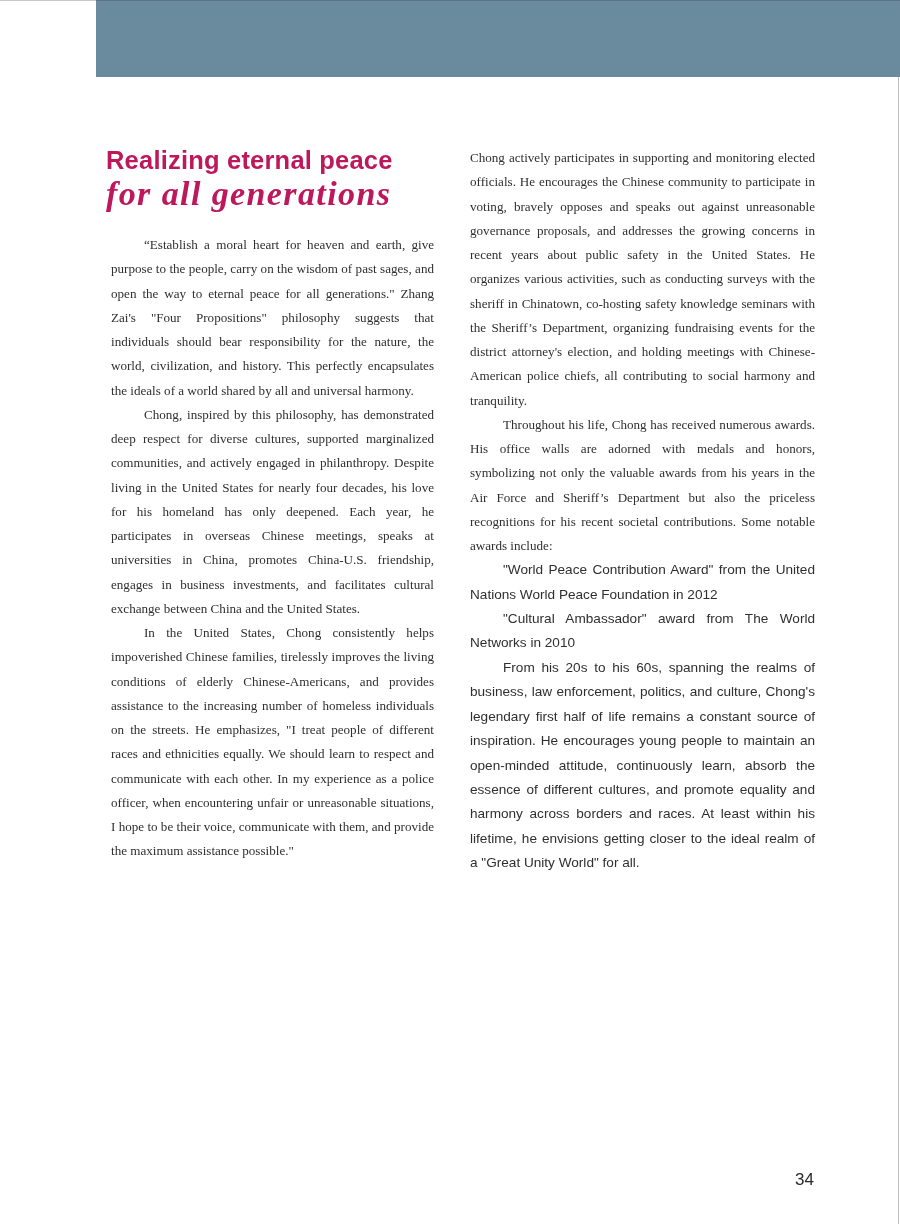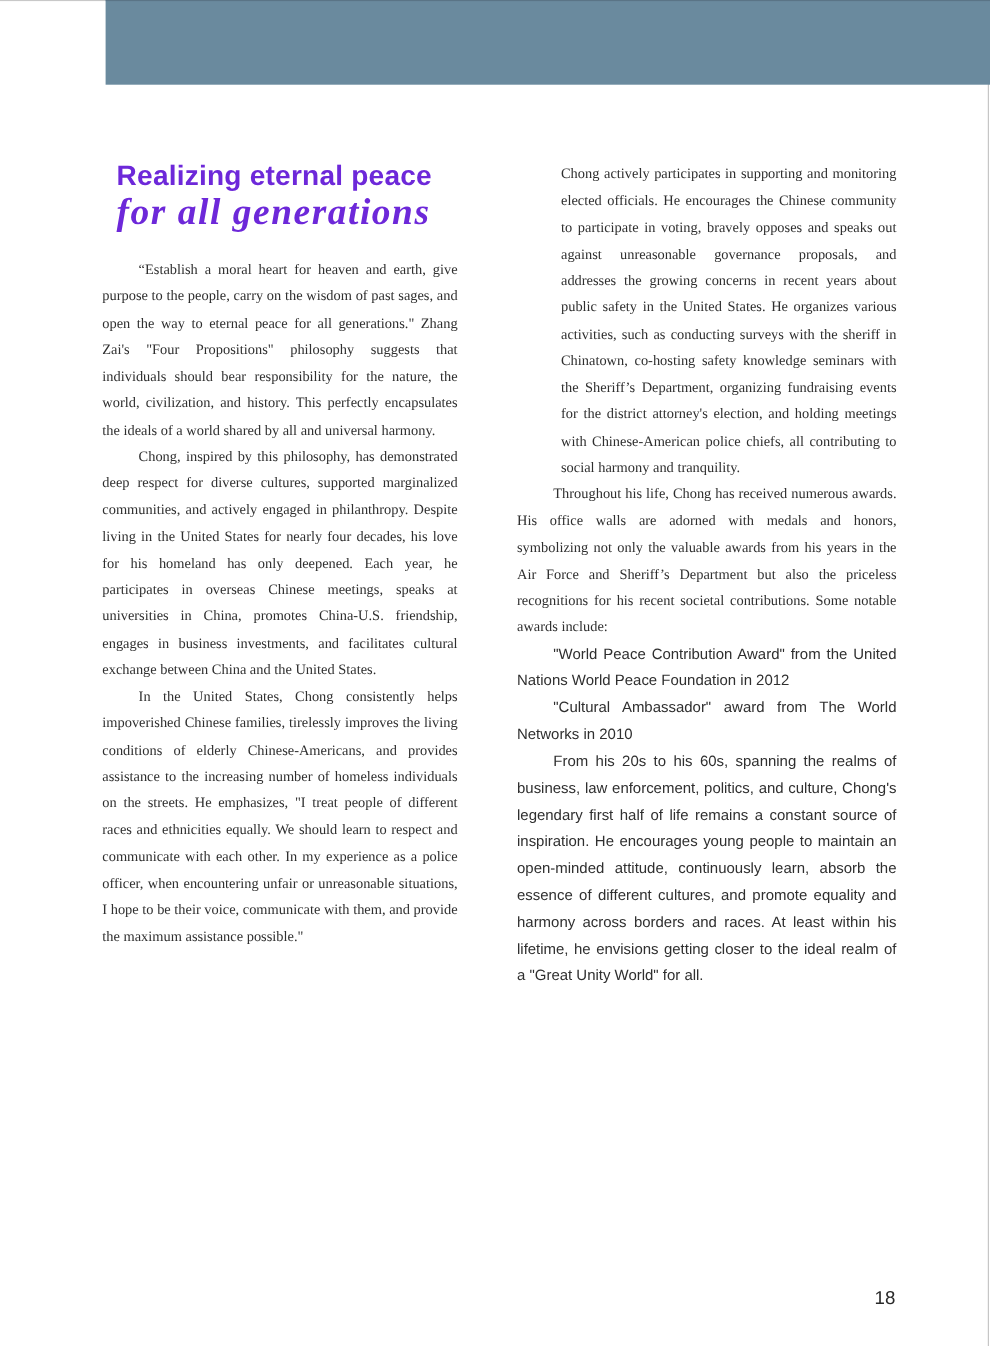--- a/index.html
+++ b/index.html
@@ -1,29 +1,29 @@
 <!DOCTYPE html>
 <html><head>
 <meta charset="utf-8">
 <style>
   html, body { margin:0; padding:0; }
   body { width:900px; height:1224px; background:#ffffff; position:relative; overflow:hidden; }
   .top-rule { position:absolute; left:0; top:0; width:96px; height:1px; background:#c8c8c8; }
   .right-rule { position:absolute; left:898px; top:0; width:1px; height:1224px; background:#c0c0c0; }
   .banner { position:absolute; left:96px; top:0; width:804px; height:77px; background:#6a8a9e; border-top:1px solid #5a7486; box-sizing:border-box; }
-  .title { position:absolute; left:106px; top:144px; width:330px; color:#6d28d9; }
+  .title { position:absolute; left:106px; top:144px; width:330px; color:#be185d; }
   .title .l1 { font-family:"Liberation Sans", sans-serif; font-weight:bold; font-size:25.5px; line-height:32px; letter-spacing:0.2px; }
   .title .l2 { font-family:"Liberation Serif", serif; font-weight:bold; font-size:34px; line-height:36px; letter-spacing:1.4px;font-style:italic; }
   .col { position:absolute; text-align:justify; color:#2f2f2f; }
-  .col-left { left:93px; top:233px; width:323px; }
+  .col-left { left:111px; top:233px; width:323px; }
   .col-right { left:470px; top:146px; width:345px; }
   .p { margin:0; text-indent:33px; }
   .serif { font-family:"Liberation Serif", serif; font-size:13.1px; line-height:24.25px; }
   .sans { font-family:"Liberation Sans", sans-serif; font-size:13.6px; line-height:24.4px; }
-  .noindent { text-indent:0;margin-left:40px; }
+  .noindent { text-indent:0; }
   .page-num { position:absolute; left:795px; top:1170px; font-family:"Liberation Sans", sans-serif; font-size:17px; color:#2a2a2a; }
 </style>
 </head>
 <body>
 
 <div class="top-rule"></div>
 <div class="right-rule"></div>
 <div class="banner"></div>
 
 <div class="title">
@@ -38,13 +38,13 @@
 </div>
 
 <div class="col col-right">
   <p class="p serif noindent">Chong actively participates in supporting and monitoring elected officials. He encourages the Chinese community to participate in voting, bravely opposes and speaks out against unreasonable governance proposals, and addresses the growing concerns in recent years about public safety in the United States. He organizes various activities, such as conducting surveys with the sheriff in Chinatown, co-hosting safety knowledge seminars with the Sheriff’s Department, organizing fundraising events for the district attorney's election, and holding meetings with Chinese-American police chiefs, all contributing to social harmony and tranquility.</p>
   <p class="p serif">Throughout his life, Chong has received numerous awards. His office walls are adorned with medals and honors, symbolizing not only the valuable awards from his years in the Air Force and Sheriff’s Department but also the priceless recognitions for his recent societal contributions. Some notable awards include:</p>
   <p class="p sans">"World Peace Contribution Award" from the United Nations World Peace Foundation in 2012</p>
   <p class="p sans">"Cultural Ambassador" award from The World Networks in 2010</p>
   <p class="p sans">From his 20s to his 60s, spanning the realms of business, law enforcement, politics, and culture, Chong's legendary first half of life remains a constant source of inspiration. He encourages young people to maintain an open-minded attitude, continuously learn, absorb the essence of different cultures, and promote equality and harmony across borders and races. At least within his lifetime, he envisions getting closer to the ideal realm of a "Great Unity World" for all.</p>
 </div>
 
-<div class="page-num">18</div>
+<div class="page-num">34</div>
 
 </body></html>

